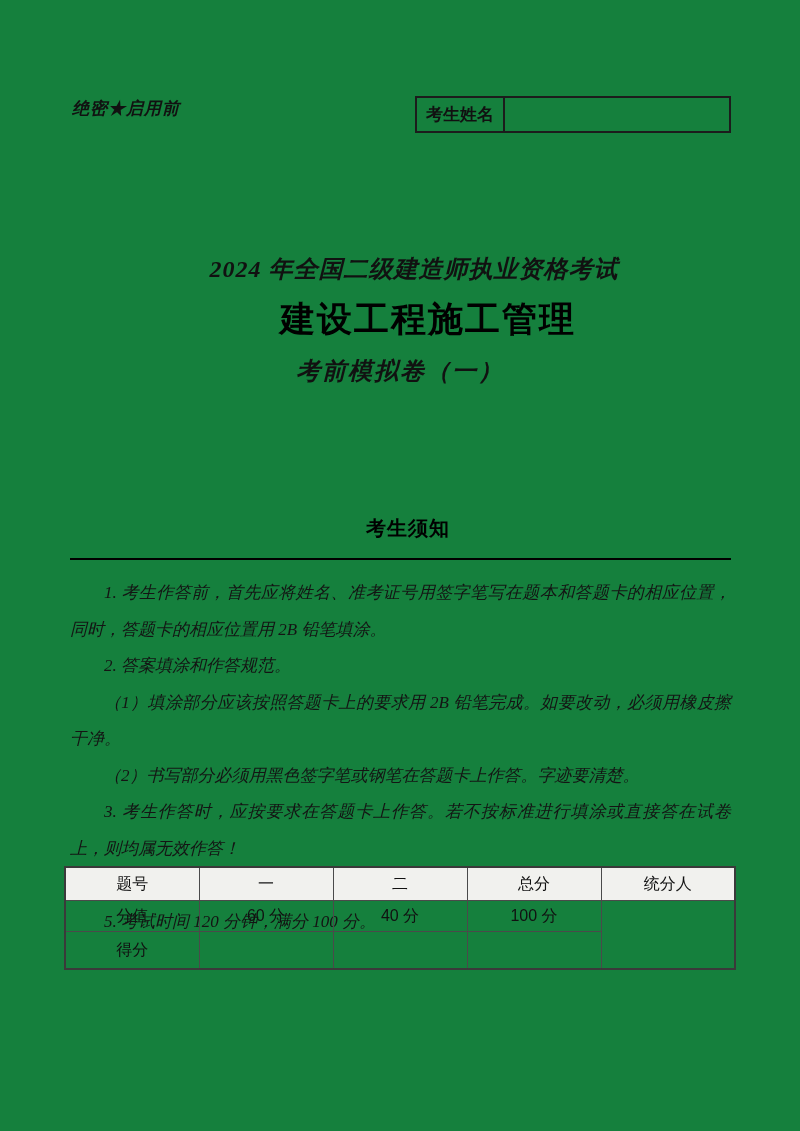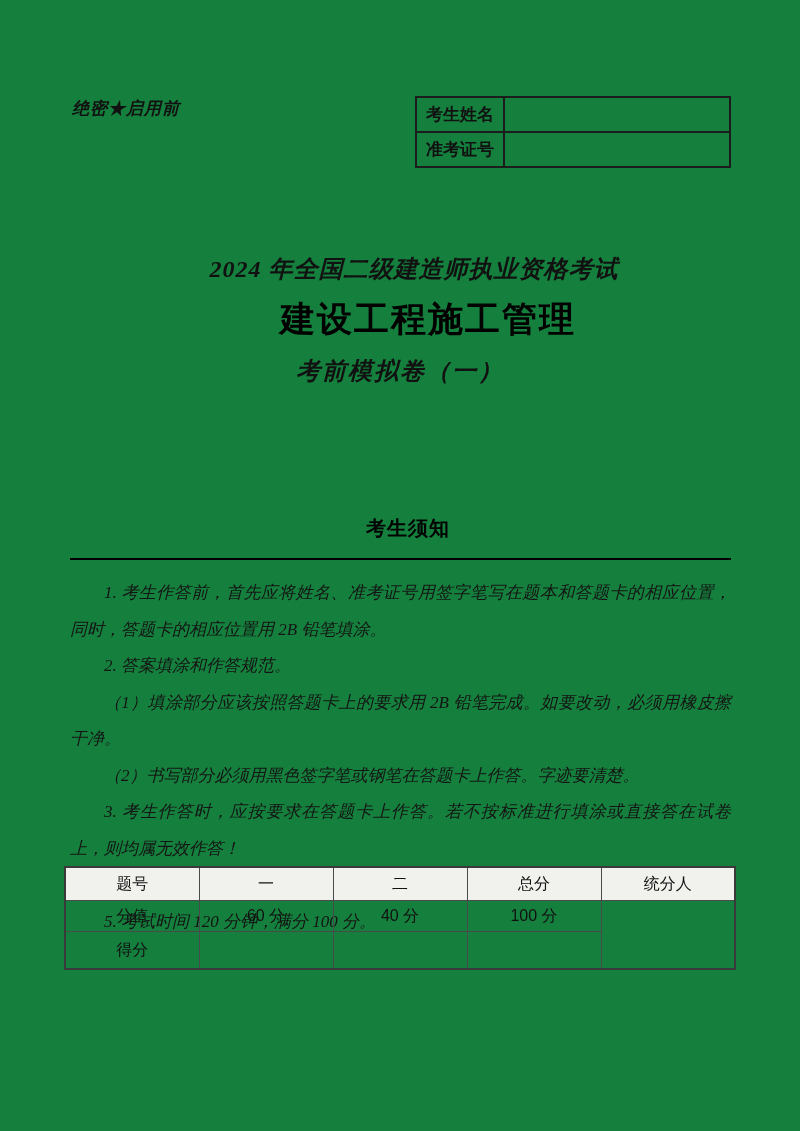--- a/index.html
+++ b/index.html
@@ -138,24 +138,20 @@
 <div class="page">
 
   <div class="classification">绝密★启用前</div>
 
   <table class="candidate-table">
     <tbody>
       <tr>
         <td class="label-cell">考生姓名</td>
         <td class="value-cell"></td>
       </tr>
-      <tr>
-        <td class="label-cell">准考证号</td>
-        <td class="value-cell"></td>
-      </tr>
     </tbody>
   </table>
 
   <div class="exam-line">2024 年全国二级建造师执业资格考试</div>
 
   <div class="subject-title">建设工程施工管理</div>
 
   <div class="paper-title">考前模拟卷（一）</div>
 
   <div class="notice-heading">考生须知</div>

